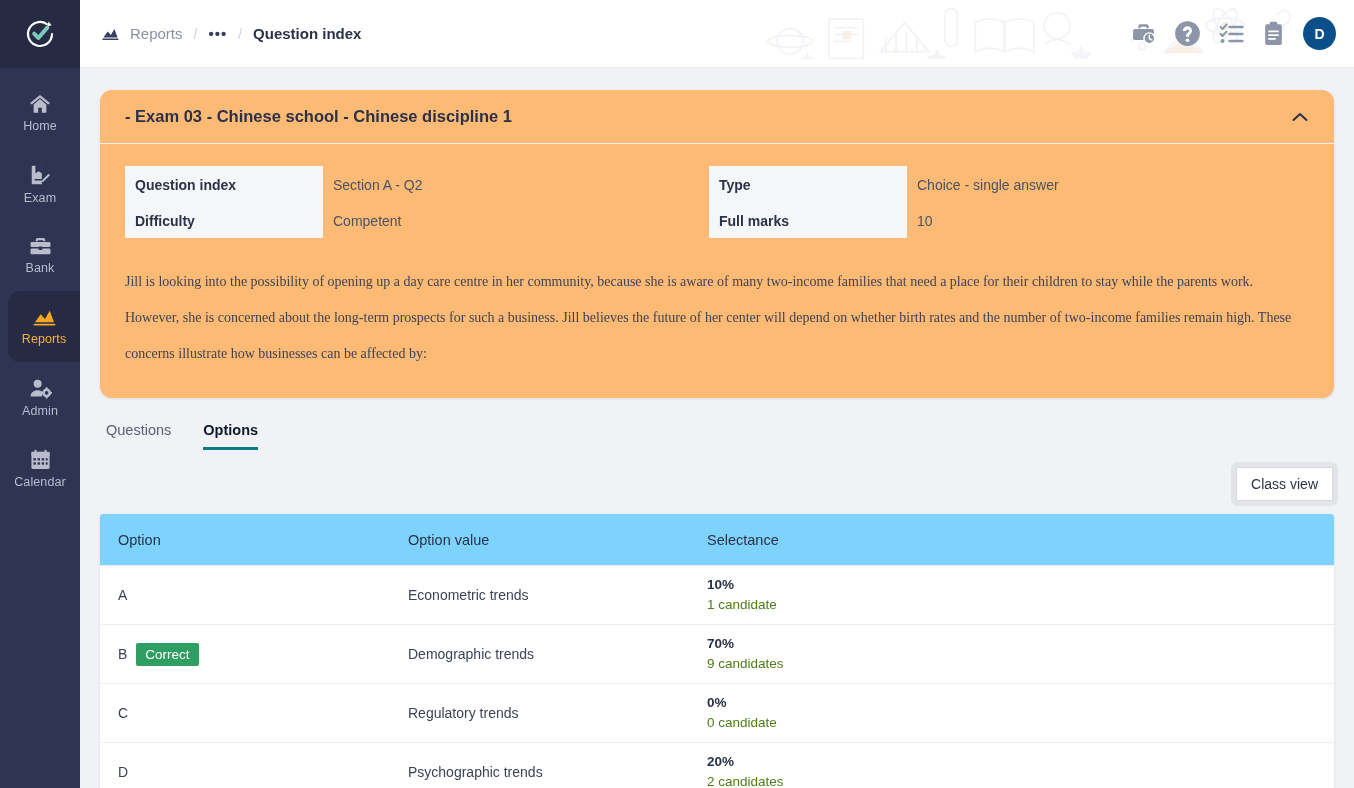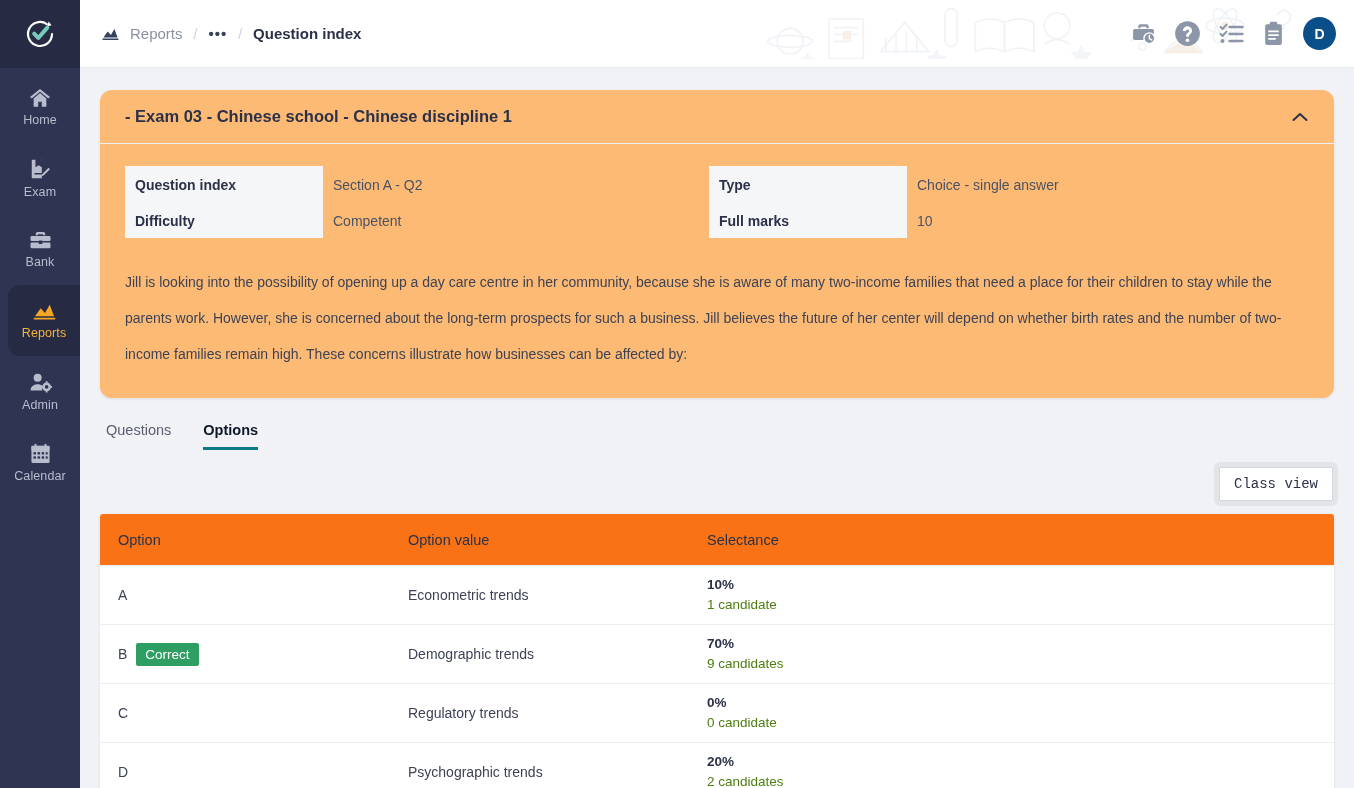--- a/index.html
+++ b/index.html
@@ -15,21 +15,21 @@
   .sidebar {
     width: 80px; flex: 0 0 80px;
     background: #2f3452;
     display: flex; flex-direction: column; align-items: center;
   }
   .logo-area {
     width: 80px; height: 68px;
     background: #262b43;
     display: flex; align-items: center; justify-content: center;
   }
-  .nav { width: 80px; padding-top: 4px; }
+  .nav { width: 80px; padding-top: 10px; }
   .nav-item {
     width: 80px; height: 71px;
     display: flex; flex-direction: column;
     align-items: center; justify-content: center;
     gap: 5px;
     color: #b8bccd;
     cursor: pointer;
     position: relative;
   }
   .nav-item .nav-label { font-size: 12.5px; letter-spacing: .1px; }
@@ -108,52 +108,53 @@
   }
   .meta-val {
     color: #4b5264; font-size: 14px; padding: 11px 0 11px 10px; height: 36px;
   }
   .meta-gap { height: 0; }
 
   .qtext {
     padding: 26px 25px 26px 25px;
     font-size: 14px; color: #3d4355; line-height: 36px;
     text-align: left;
+    font-family: Liberation Serif, serif;
   }
 
   
   .tabs { display: flex; gap: 32px; padding: 24px 6px 0 6px; }
   .tab {
     font-size: 14.5px; color: #5a6072; padding-bottom: 9px;
     cursor: pointer; border-bottom: 3px solid transparent;
   }
   .tab.active { color: #0f172a; border-bottom-color: #0c7b85; font-weight: 700; }
 
   .actionbar { display: flex; justify-content: flex-end; padding: 17px 1px 13px 0; }
   .class-view-btn {
     background: #ffffff; border: 1px solid #d4d7dd;
     outline: 5px solid #e2e4e8;
     font-size: 14px; color: #2b3148;
     padding: 8px 14px; cursor: pointer; border-radius: 1px;
-    font-family: Liberation Mono, monospace;
+    font-family: Liberation Sans, sans-serif;
   }
 
   
   .table-card {
     background: #fff; border-radius: 3px;
     box-shadow: 0 1px 3px rgba(20,25,45,.09);
     overflow: hidden;
   }
   .opt-row {
     display: grid; grid-template-columns: 290px 299px 1fr;
     align-items: center; padding: 0 18px;
     border-bottom: 1px solid #eceef1;
   }
   .opt-head {
-    background: #f97316; height: 52px;
+    background: #7dd3fc; height: 52px;
     font-size: 14.5px; color: #2b3148;
   }
   .opt-head > div { font-weight: 400; }
   .opt-body { height: 59px; font-size: 14px; color: #3d4355; }
   .opt-letter { display: flex; align-items: center; gap: 9px; color: #3d4355; }
   .badge-correct {
     background: #2e9e63; color: #fff;
     font-size: 13.5px; padding: 4px 9px; border-radius: 2px;
     white-space: nowrap;
   }

